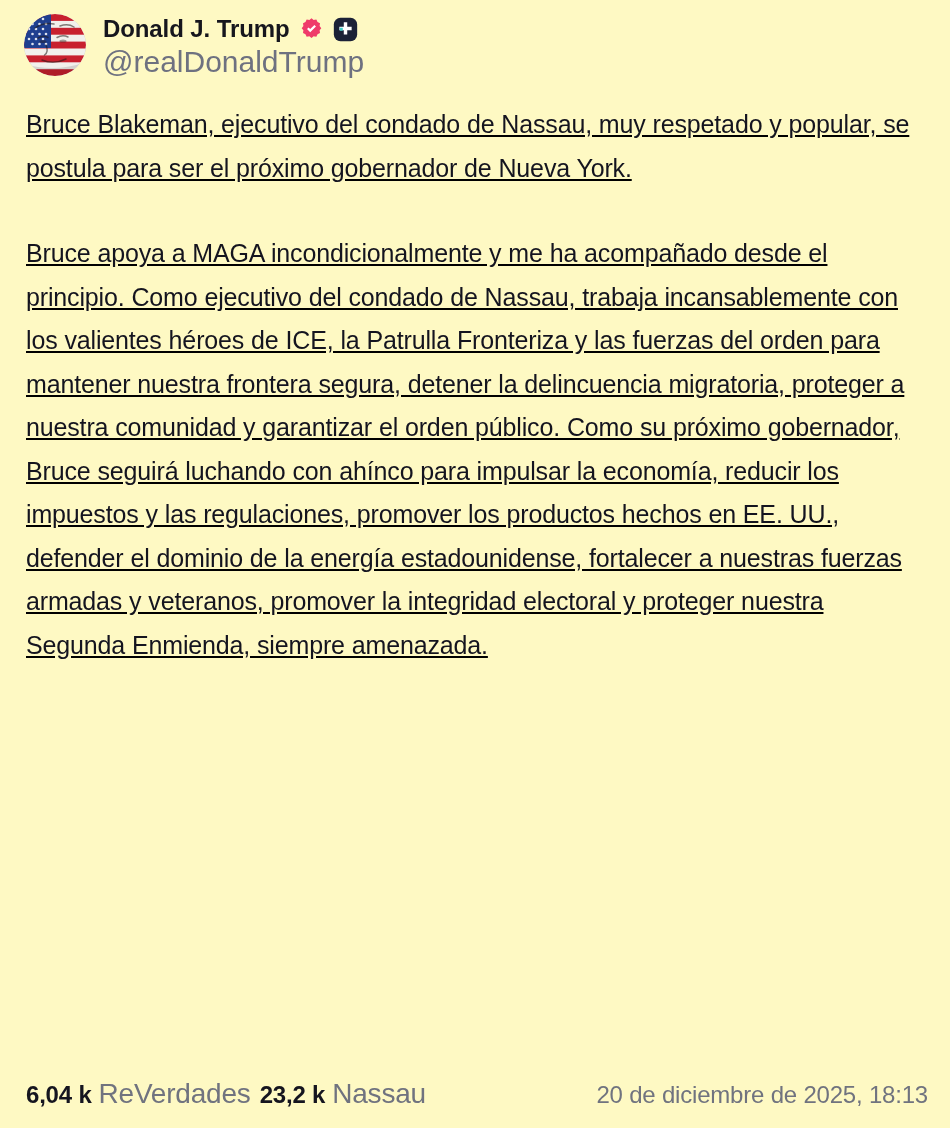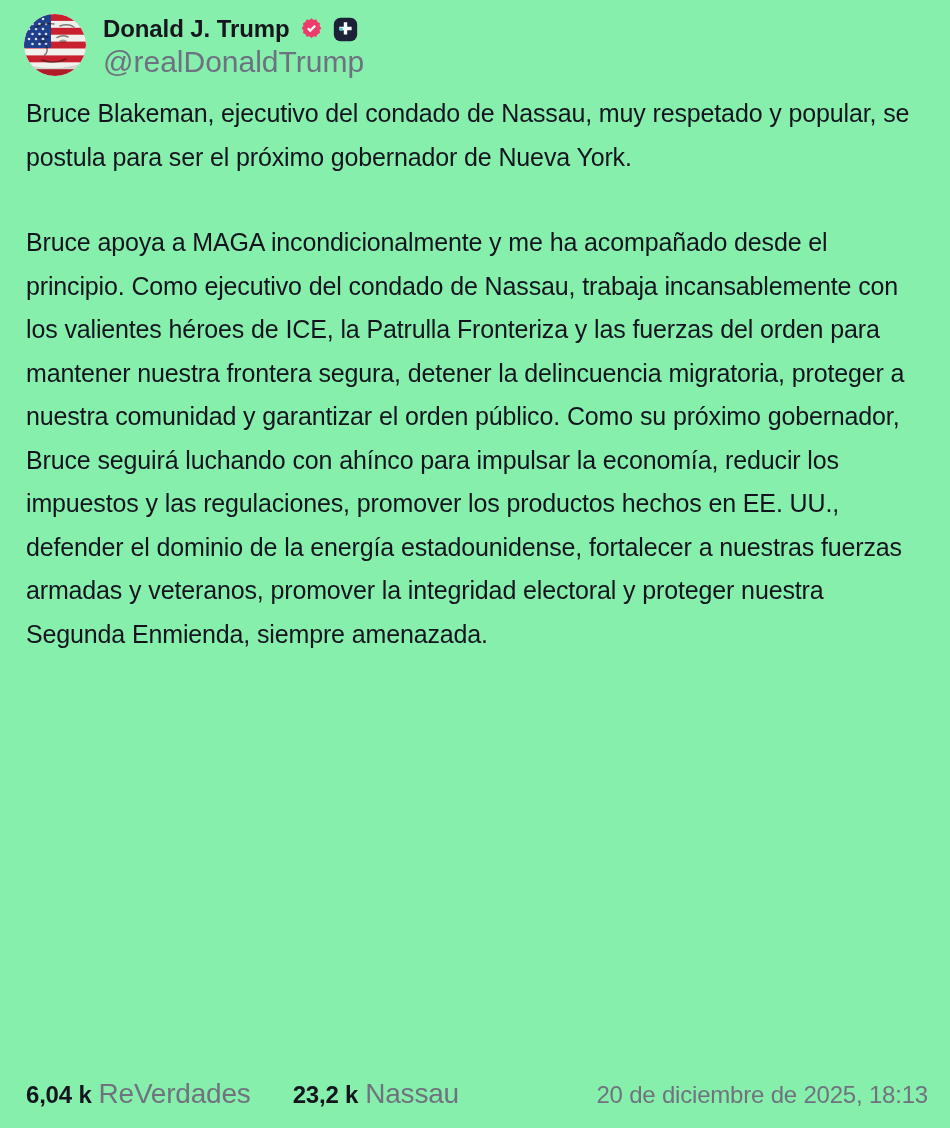--- a/index.html
+++ b/index.html
@@ -12,21 +12,21 @@
     width: 950px;
     height: 1128px;
     font-family: "Liberation Sans", sans-serif;
     background: #ffffff;
     overflow: hidden;
   }
 
   .post-card {
     width: 950px;
     height: 1128px;
-    background: #86efac;
+    background: #fef9c3;
     position: relative;
     padding: 0;
   }
 
   
   .post-header {
     display: flex;
     align-items: flex-start;
     padding: 10px 0 0 24px;
     height: 92px;
@@ -83,20 +83,22 @@
     font-size: 30px;
     color: #6e7180;
     line-height: 30px;
     margin-top: 3px;
     white-space: nowrap;
   }
 
   
   .post-body {
     padding: 0 22px 0 26px;
+    margin-top: 11px;
+    text-decoration: underline;
   }
 
   .paragraph {
     font-size: 25px;
     line-height: 43.5px;
     color: #14141f;
     margin: 0 0 42px 0;
     word-spacing: 0.1px;
     letter-spacing: -0.15px;
   }
@@ -114,21 +116,21 @@
   }
 
   .stats {
     display: flex;
     align-items: baseline;
   }
 
   .stat {
     display: flex;
     align-items: baseline;
-    margin-right: 42px;
+    margin-right: 9px;
     white-space: nowrap;
   }
   .stat:last-child { margin-right: 8px; }
 
   .stat-value {
     font-size: 24px;
     font-weight: bold;
     color: #15151f;
     letter-spacing: -0.2px;
   }

